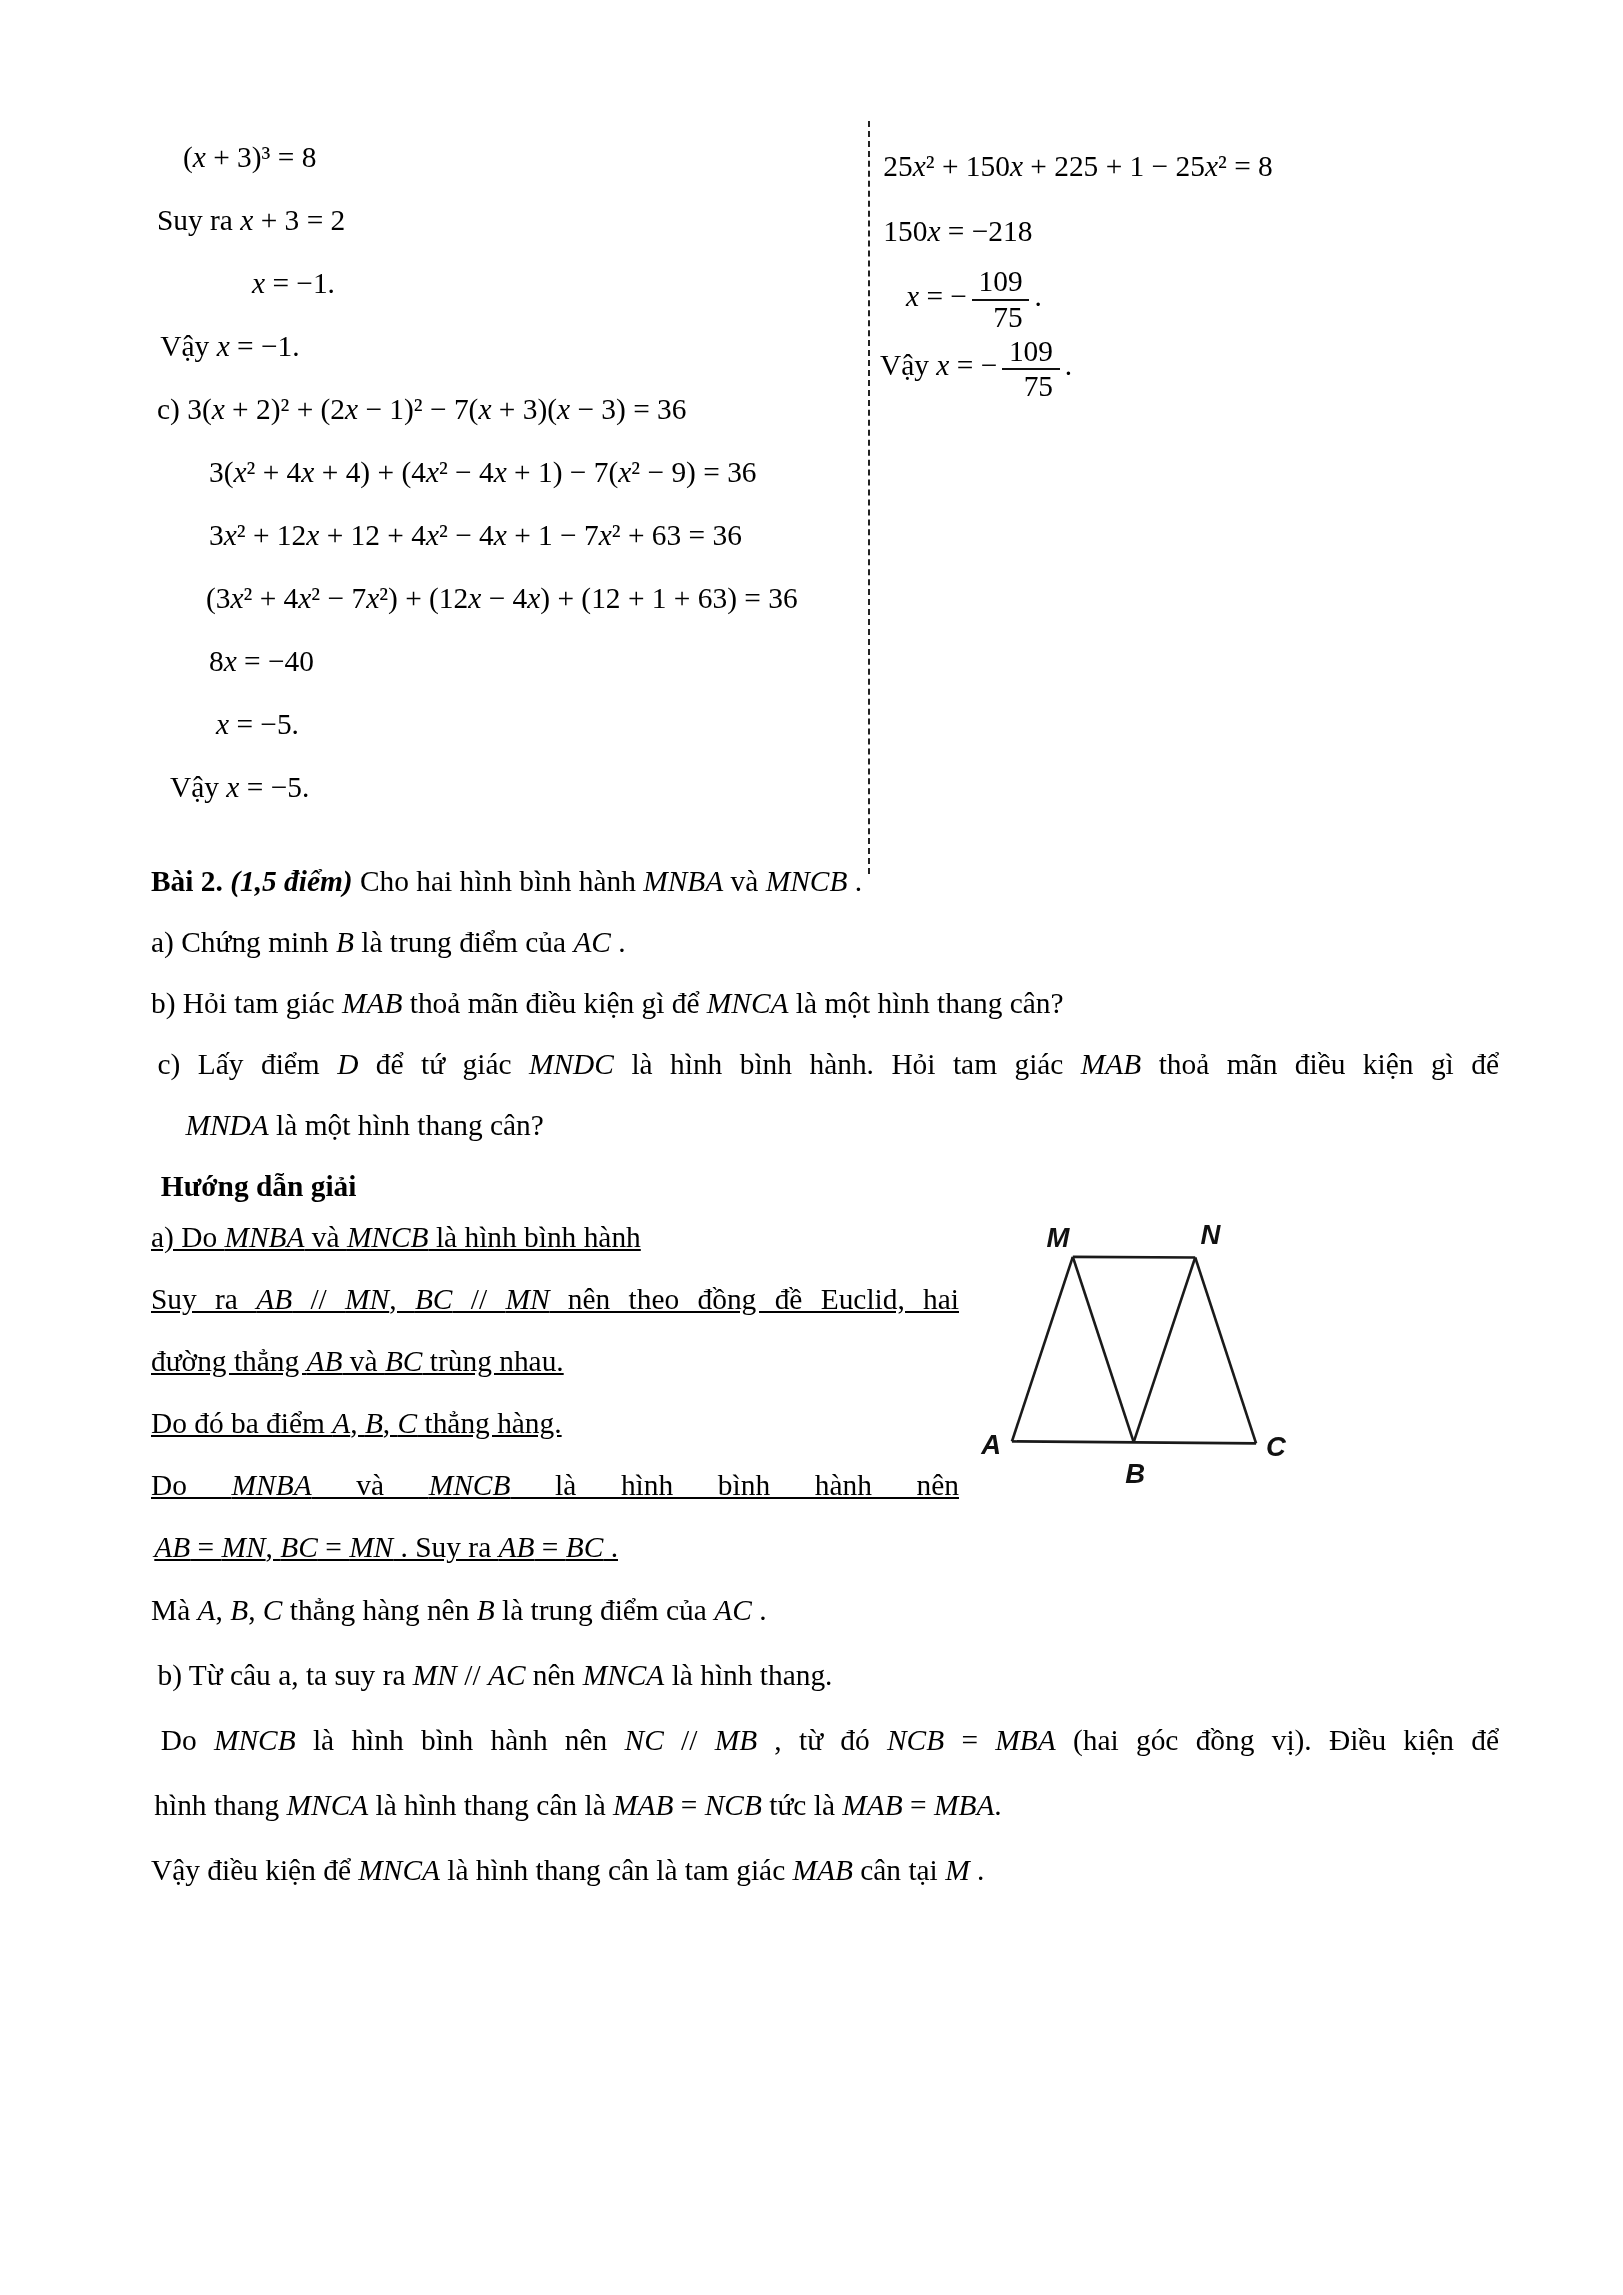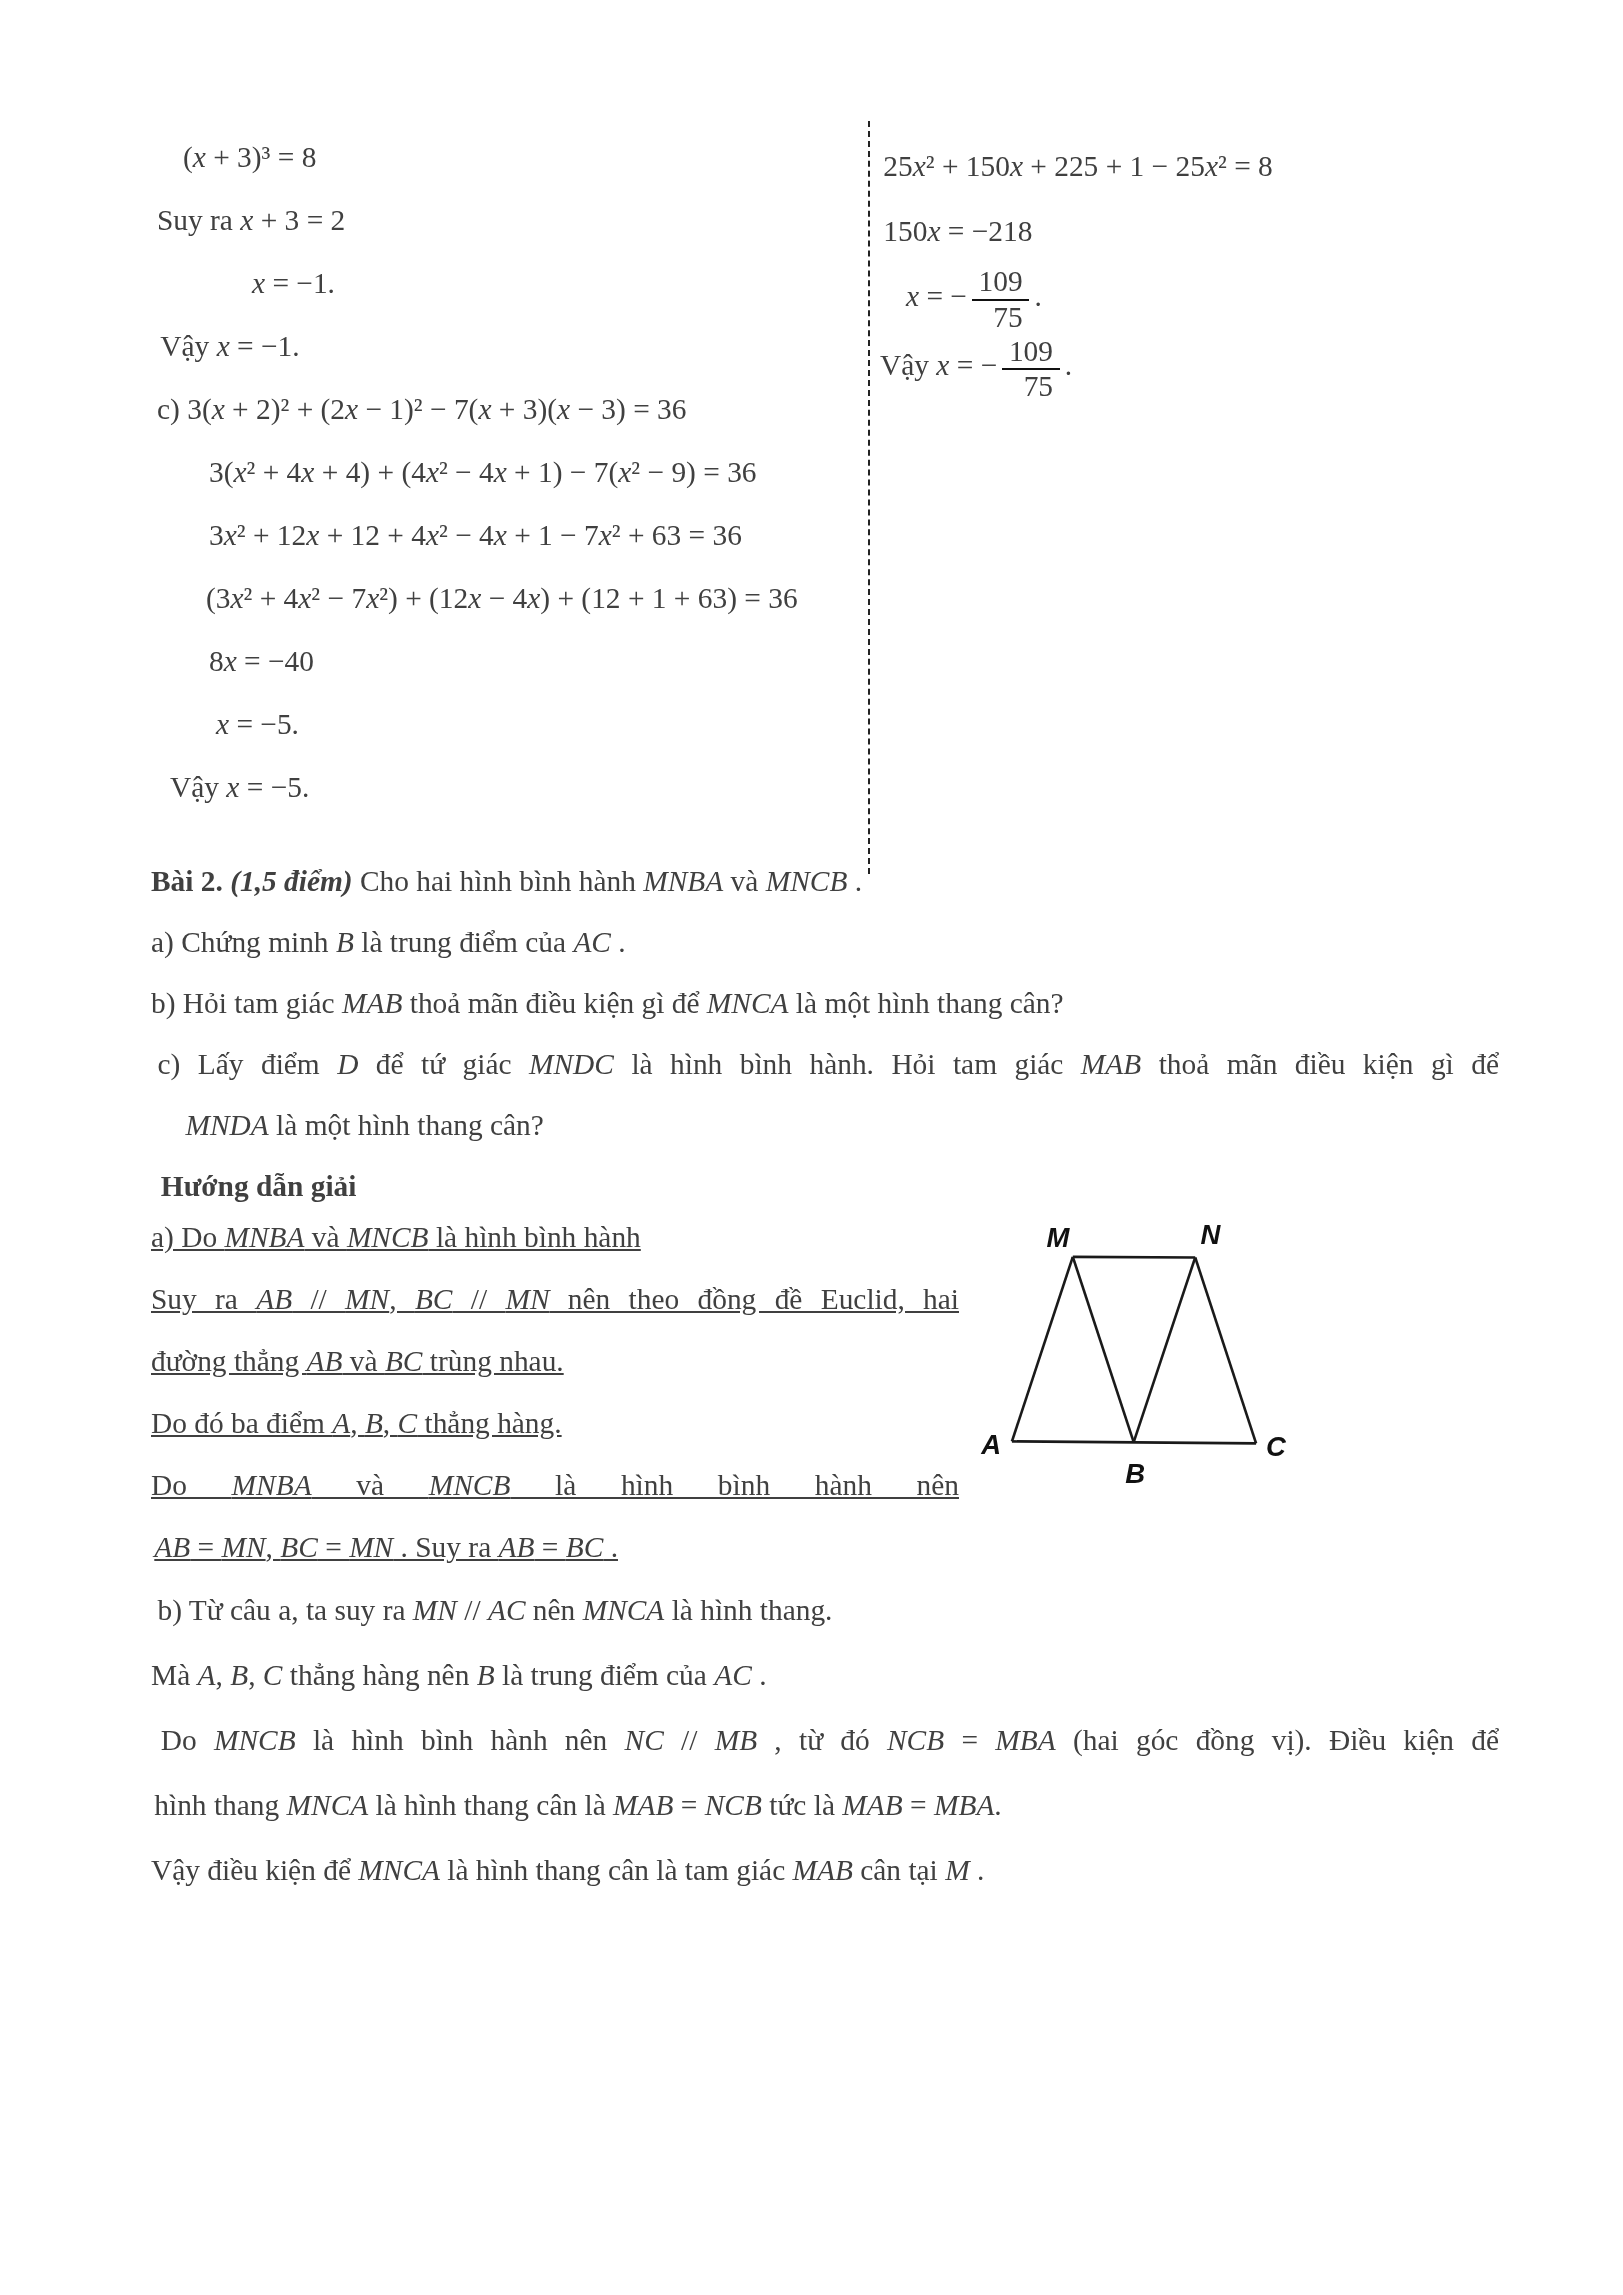--- a/index.html
+++ b/index.html
@@ -1,21 +1,21 @@
 <!DOCTYPE html>
 <html style="font-size:10.5px"><head>
 <meta charset="utf-8">
 <style>
   html,body{margin:0;padding:0;background:#e8e8e8;}
   .page{
     position:relative;
     width:1623px;height:2295px;
     background:#ffffff;
     font-family:"Liberation Serif", serif;
-    color:#404040;
+    color:#000000;
     font-size:29.4px;
     overflow:hidden;
   }
   .line{line-height:63px;white-space:nowrap;}
   .line.justify{white-space:normal;text-align:justify;text-align-last:justify;}
   .up{font-style:normal;}
   .it{font-style:italic;}
   .bd{font-weight:bold;}
   .bi{font-weight:bold;font-style:italic;}
   .frac{display:inline-block;vertical-align:middle;text-align:right;margin:0 5.2px;}
@@ -94,21 +94,21 @@
       <line x1="253" y1="353" x2="347" y2="71"></line>
     </g>
     <text x="120" y="55">M</text>
     <text x="355" y="50">N</text>
     <text x="20" y="372">A</text>
     <text x="240" y="415">B</text>
     <text x="455" y="375">C</text>
   </svg>
 
   <div class="sol-full">
+      <div class="line"><span class="up">Mà  </span><span class="it">A</span><span class="up">,  </span><span class="it">B</span><span class="up">,  </span><span class="it">C</span><span class="up">  thẳng hàng nên  </span><span class="it">B</span><span class="up">  là trung điểm của  </span><span class="it">AC</span><span class="up"> .</span></div>
       <div class="line" style="padding-left: 6.5px;"><span class="up">b) Từ câu a, ta suy ra  </span><span class="it">MN</span><span class="up"> // </span><span class="it">AC</span><span class="up">  nên  </span><span class="it">MNCA</span><span class="up">  là hình thang.</span></div>
-      <div class="line"><span class="up">Mà  </span><span class="it">A</span><span class="up">,  </span><span class="it">B</span><span class="up">,  </span><span class="it">C</span><span class="up">  thẳng hàng nên  </span><span class="it">B</span><span class="up">  là trung điểm của  </span><span class="it">AC</span><span class="up"> .</span></div>
       <div class="line justify" style="padding-left: 9.8px;"><span class="up">Do  </span><span class="it">MNCB</span><span class="up">  là hình bình hành nên  </span><span class="it">NC</span><span class="up"> // </span><span class="it">MB</span><span class="up"> , từ đó  </span><span class="it">NCB</span><span class="up"> = </span><span class="it">MBA</span><span class="up">  (hai góc đồng vị). Điều kiện để</span></div>
       <div class="line" style="padding-left: 3.3px;"><span class="up">hình thang  </span><span class="it">MNCA</span><span class="up">  là hình thang cân là  </span><span class="it">MAB</span><span class="up"> = </span><span class="it">NCB</span><span class="up">  tức là  </span><span class="it">MAB</span><span class="up"> = </span><span class="it">MBA</span><span class="up">.</span></div>
       <div class="line"><span class="up">Vậy điều kiện để  </span><span class="it">MNCA</span><span class="up">  là hình thang cân là tam giác  </span><span class="it">MAB</span><span class="up">  cân tại  </span><span class="it">M</span><span class="up"> .</span></div>
     </div>
 
 </div>
 
 
 </body></html>

